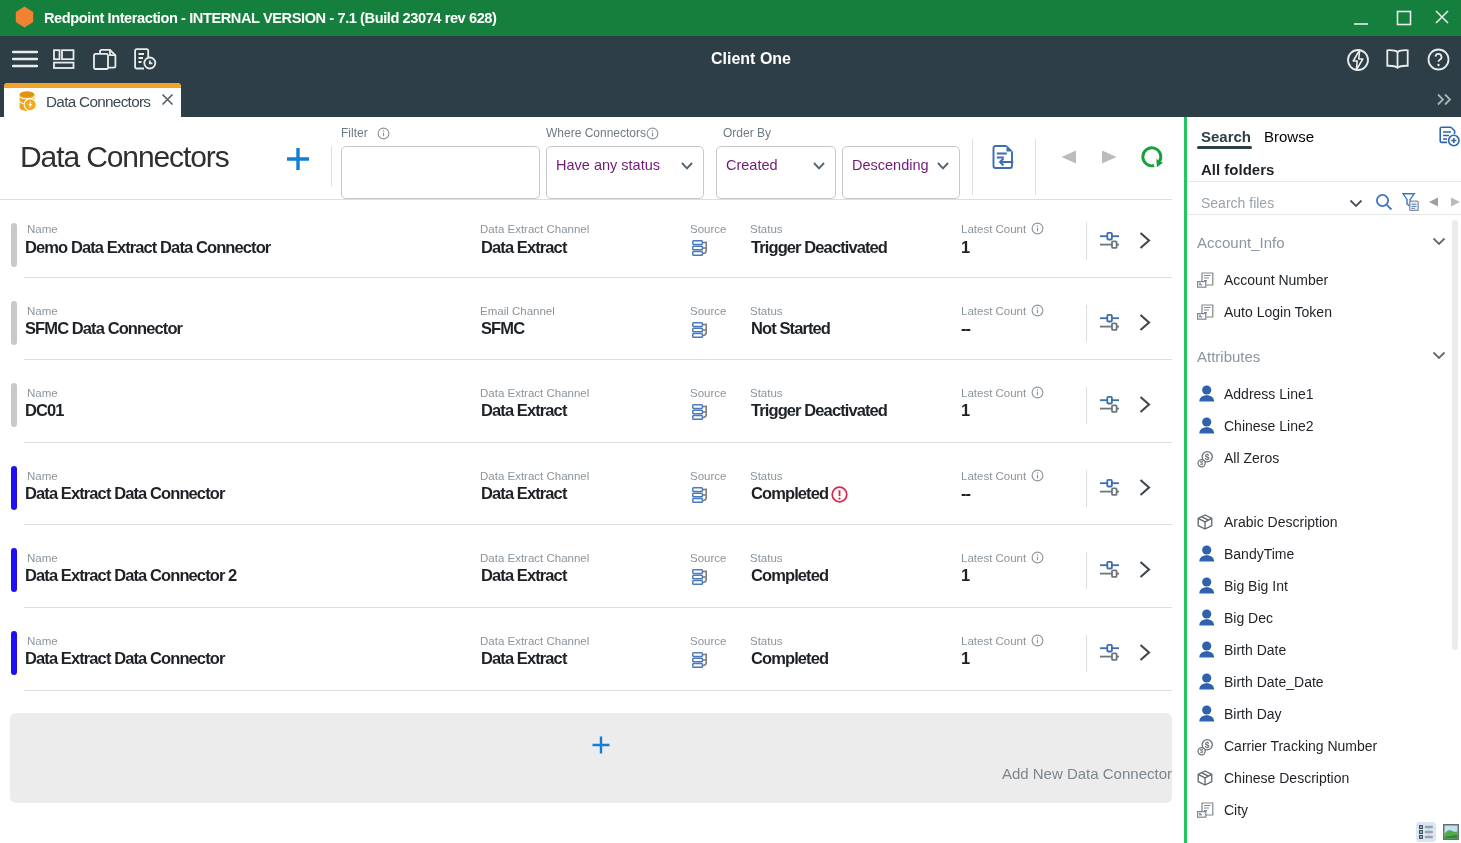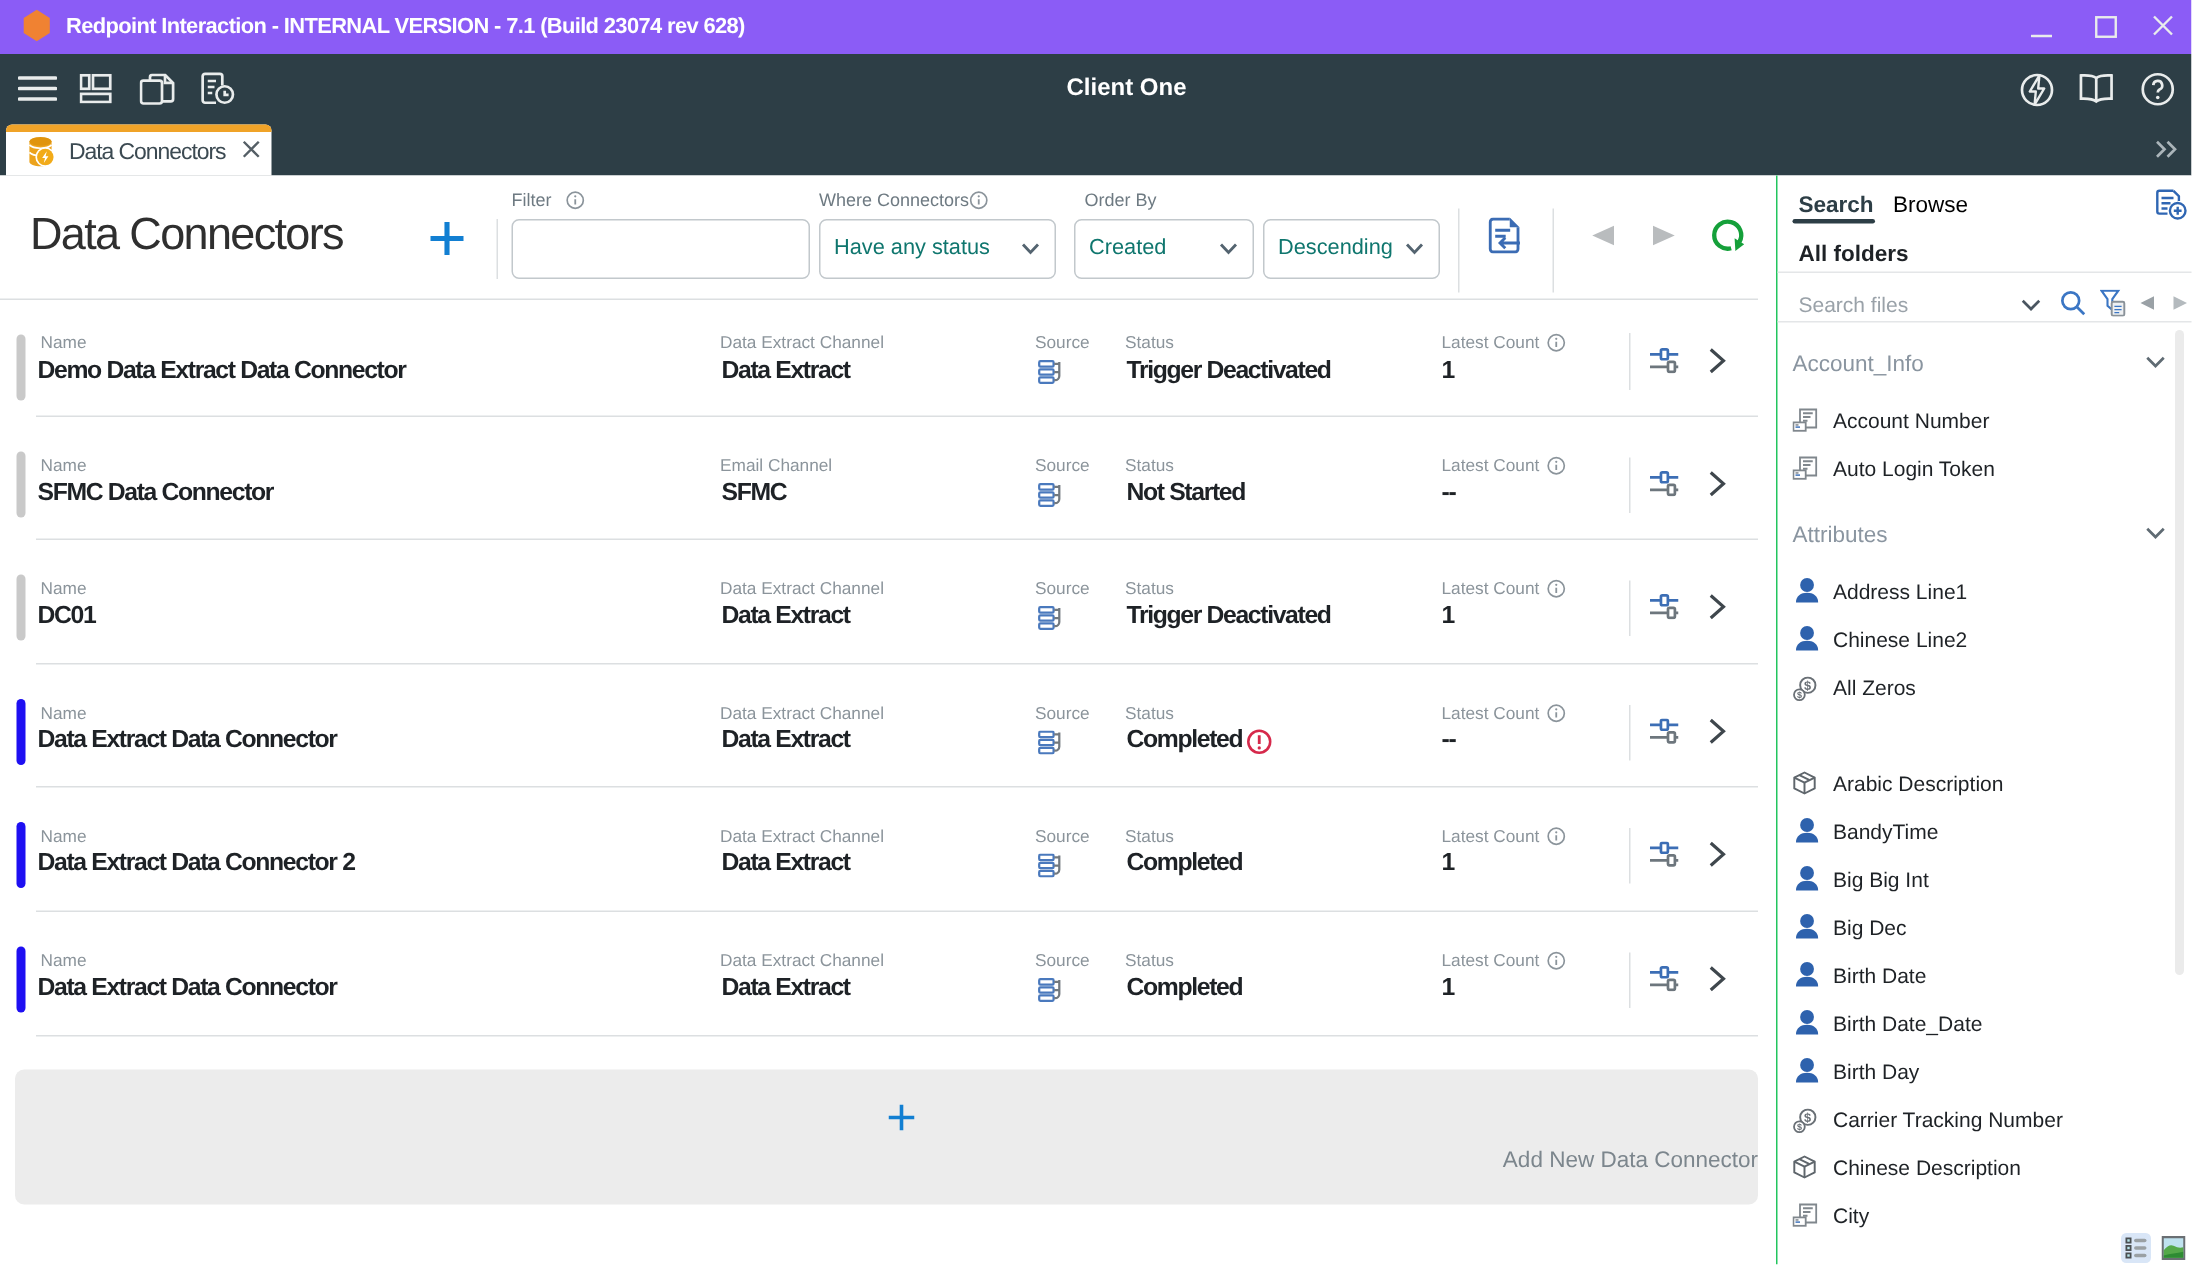--- a/index.html
+++ b/index.html
@@ -1,33 +1,33 @@
 <!DOCTYPE html>
 <html><head>
 <meta charset="utf-8">
 <style>
 * { margin:0; padding:0; box-sizing:border-box; }
 html,body { width:1461px; height:843px; overflow:hidden; font-family:"Liberation Sans",sans-serif; background:#fff; }
 .abs { position:absolute; }
 #app { position:relative; width:1461px; height:843px; }
 
-#titlebar { position:absolute; left:0; top:0; width:1461px; height:36px; background:#8b5cf6; }
+#titlebar { position:absolute; left:0; top:0; width:1461px; height:36px; background:#15803d; }
 #toolbar { position:absolute; left:0; top:36px; width:1461px; height:46px; background:#2d3e46; }
 #tabbar { position:absolute; left:0; top:82px; width:1461px; height:35px; background:#2d3e46; }
 #titletext { position:absolute; left:44px; top:10px; color:#fff; font-size:14.6px; font-weight:bold; letter-spacing:-0.42px; }
 #clientone { position:absolute; left:711px; top:14px; color:#fff; font-size:16px; font-weight:bold; }
 .tab { position:absolute; left:4px; top:1px; width:177px; height:34px; background:#fff; border-radius:4px 4px 0 0; }
 .tabtext { position:absolute; left:42px; top:10px; font-size:15.3px; color:#3c4a52; letter-spacing:-0.7px; }
 
 #main { position:absolute; left:0; top:117px; width:1184px; height:726px; background:#fff; }
-#sidebar { position:absolute; left:1184px; top:117px; width:277px; height:726px; background:#fff; border-left:1px solid #22c55e; }
+#sidebar { position:absolute; left:1184px; top:117px; width:277px; height:726px; background:#fff; border-left:3px solid #22c55e; }
 h1 { font-size:30px; font-weight:normal; color:#2f2f2f; letter-spacing:-1.1px; }
 .hdrdiv { position:absolute; top:146px; height:40px; width:1px; background:#dcdfe1; }
 .flabel { position:absolute; font-size:12px; color:#6e7a82; top:126px; }
-.fbox { position:absolute; top:148px; height:40px; background:#fff; border:1px solid #c2c8cc; border-radius:5px; font-size:14.5px; color:#0f766e; line-height:36px; padding-left:9px; }
+.fbox { position:absolute; top:148px; height:53px; background:#fff; border:1px solid #c2c8cc; border-radius:5px; font-size:14.5px; color:#701a75; line-height:36px; padding-left:9px; }
 .headdivider { position:absolute; left:0; top:82px; width:1172px; height:1px; background:#dcdfe1; }
 .row { position:absolute; left:0; width:1184px; height:82px; }
 .rowbar { position:absolute; left:11px; top:24px; width:6px; height:44px; border-radius:3px; }
 .cl { position:absolute; top:28px; font-size:11.5px; color:#8b949b; }
 .cv { position:absolute; top:42px; font-size:16.5px; font-weight:bold; color:#1e2226; letter-spacing:-0.9px; }
 .rowline { position:absolute; left:24px; bottom:-1px; width:1148px; height:1px; background:#dcdfe1; }
 #addblock { position:absolute; left:10px; top:596px; width:1162px; height:90px; background:#ececec; border-radius:6px; }
 #addblock .plus { position:absolute; left:582px; top:23px; }
 #addblock .txt { position:absolute; left:0; width:100%; top:52px; text-align:right; color:#7c868d; font-size:15px; }
 

